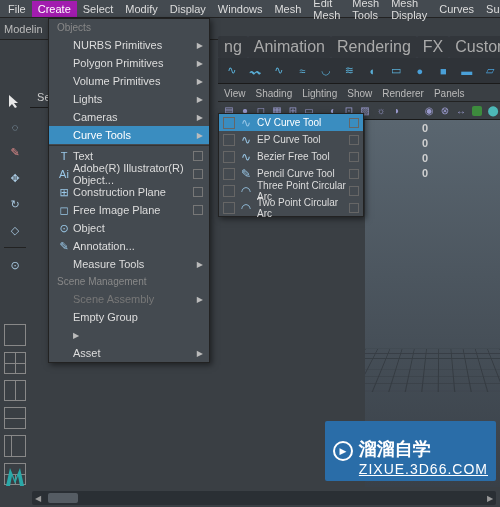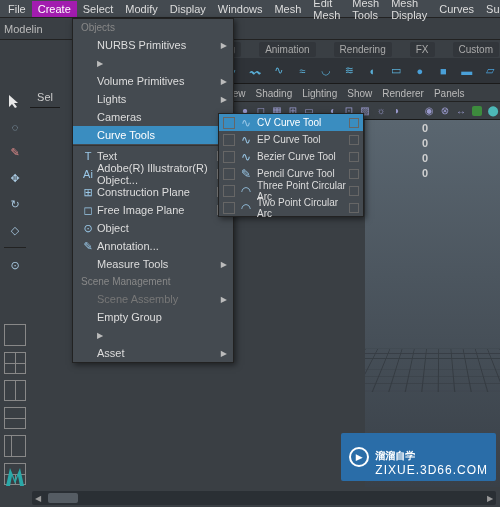--- a/index.html
+++ b/index.html
@@ -7,39 +7,39 @@
 
   
   .menubar { height: 18px; background: #444a50; display: flex; align-items: center; padding: 0 2px; color: #ddd; border-bottom: 1px solid #222; }
   .menu-item { padding: 2px 6px; cursor: default; }
   .menu-item.open { background: #a21caf; color: #fff; }
 
   
   .row2 { height: 22px; background: #3a3f44; display: flex; align-items: center; border-bottom: 1px solid #222; }
   .mode-label { margin-left: 4px; color: #bbb; font-size: 11px; }
 
-  .shelf-tabs { position: absolute; top: 40px; left: 218px; right: 0; height: 18px; display: flex; gap: 18px; align-items: center; background: #3a3f44; font-size: 10px; color: #aaa; }
+  .shelf-tabs { position: absolute; top: 40px; left: 218px; right: 0; height: 18px; display: flex; gap: 0; align-items: flex-end; background: #3a3f44; font-size: 16px; color: #aaa; }
   .shelf-tab { padding: 2px 6px; background: #32363b; border-radius: 2px; }
 
   
   .shelf-icons { position: absolute; top: 58px; left: 218px; right: 0; height: 26px; display: flex; align-items: center; gap: 4px; padding-left: 4px; background: #2f3338; border-bottom: 1px solid #1a1a1a; }
   .shelf-ico { width: 20px; height: 20px; display: flex; align-items: center; justify-content: center; color: #5ab0d8; }
 
   
   .toolbox { position: absolute; left: 0; top: 86px; width: 30px; bottom: 20px; background: #3a3f44; display: flex; flex-direction: column; align-items: center; gap: 4px; padding-top: 4px; }
   .toolbox .tool { width: 22px; height: 22px; display: flex; align-items: center; justify-content: center; color: #a8c8e0; }
   .toolbox .sep { height: 1px; width: 22px; background: #222; margin: 2px 0; }
   .toolbox .sep2 { height: 40px; }
   .layout-box { width: 22px; height: 22px; border: 1px solid #888; margin-bottom: 2px; position: relative; }
 
   
   .leftpanel { position: absolute; left: 30px; top: 86px; width: 30px; height: 22px; background: #3a3f44; color: #ccc; display: flex; align-items: center; justify-content: center; border-bottom: 1px solid #1a1a1a; }
 
   
-  .dropdown { position: absolute; top: 18px; left: 72px; width: 162px; background: #444a50; border: 1px solid #222; box-shadow: 2px 2px 6px rgba(0,0,0,0.5); z-index: 10; }
+  .dropdown { position: absolute; top: 18px; left: 48px; width: 162px; background: #444a50; border: 1px solid #222; box-shadow: 2px 2px 6px rgba(0,0,0,0.5); z-index: 10; }
   .dd-header { padding: 3px 8px; color: #888; font-size: 10px; }
   .dd-item { display: flex; align-items: center; padding: 2px 6px 2px 6px; height: 18px; cursor: default; position: relative; }
   .dd-item .ico { width: 18px; height: 14px; display: inline-flex; align-items: center; justify-content: center; color: #9ac8e8; font-size: 11px; }
   .dd-item .lbl { flex: 1; color: #ddd; }
   .dd-item.disabled .lbl { color: #777; }
   .dd-item .arrow { color: #bbb; font-size: 8px; }
   .dd-item.highlight { background: #3a8dc0; }
   .dd-item.highlight .lbl { color: #fff; }
   .dd-sep { height: 1px; background: #333; margin: 1px 0; }
 
@@ -74,22 +74,22 @@
   .hscroll .thumb { width: 30px; height: 10px; background: #555c63; border-radius: 2px; margin-left: 4px; }
   .hscroll .arrL, .hscroll .arrR { width: 12px; text-align: center; color: #999; font-size: 8px; }
   .hscroll .track { flex: 1; }
 
   
   .mayalogo { position: absolute; bottom: 18px; left: 2px; width: 26px; height: 24px; display: flex; align-items: center; justify-content: center; }
 
   
   .watermark { position: absolute; bottom: 26px; right: 4px; background: #2a6da8; color: #fff; padding: 4px 8px; display: flex; align-items: center; gap: 6px; border-radius: 2px; }
   .watermark .play { width: 20px; height: 20px; border: 2px solid #fff; border-radius: 50%; display:flex; align-items:center; justify-content:center; font-size:9px; }
-  .watermark .txt1 { font-size: 10px; font-weight: bold; margin-top: 12px; }
-  .watermark .txt2 { font-size: 12px; letter-spacing: 1px; }
+  .watermark .txt1 { font-size: 18px; font-weight: bold; margin-top: 12px; }
+  .watermark .txt2 { font-size: 14px; letter-spacing: 1px; text-decoration: underline; }
 </style>
 </head>
 <body>
 
 <div class="menubar" id="menubar">
     <span class="menu-item">File</span>
     <span class="menu-item open">Create</span>
     <span class="menu-item">Select</span>
     <span class="menu-item">Modify</span>
     <span class="menu-item">Display</span>
@@ -214,20 +214,21 @@
 
 <div class="dropdown" id="create-menu">
     <div class="dd-header">Objects</div>
     <div class="dd-item">
       <span class="ico"></span>
       <span class="lbl">NURBS Primitives</span>
       <span class="arrow">▶</span>
     </div>
     <div class="dd-item">
       <span class="ico"></span>
+      <span class="lbl">Polygon Primitives</span>
       <span class="arrow">▶</span>
     </div>
     <div class="dd-item">
       <span class="ico"></span>
       <span class="lbl">Volume Primitives</span>
       <span class="arrow">▶</span>
     </div>
     <div class="dd-item">
       <span class="ico"></span>
       <span class="lbl">Lights</span>
@@ -307,21 +308,21 @@
     </div>
     <div class="sub-item">
       <span class="chk"></span>
       <span class="sico">∿</span>
       <span class="slbl">EP Curve Tool</span>
       <span class="opt"></span>
     </div>
     <div class="sub-item">
       <span class="chk"></span>
       <span class="sico">∿</span>
-      <span class="slbl">Bezier Curve Tool</span>
+      <span class="slbl">Bezier Free Tool</span>
       <span class="opt"></span>
     </div>
     <div class="sub-item">
       <span class="chk"></span>
       <span class="sico">✎</span>
       <span class="slbl">Pencil Curve Tool</span>
       <span class="opt"></span>
     </div>
     <div class="sub-item">
       <span class="chk"></span>

